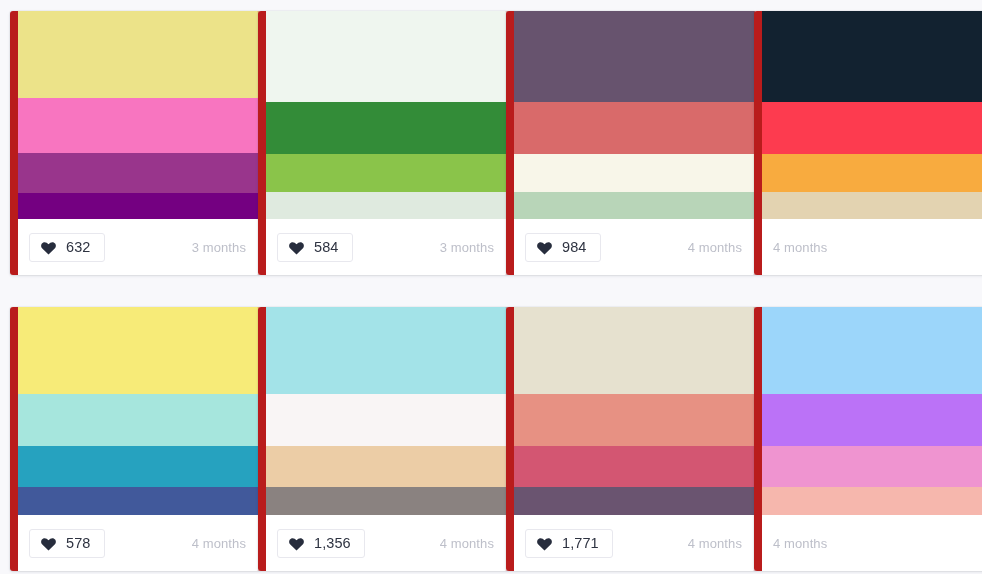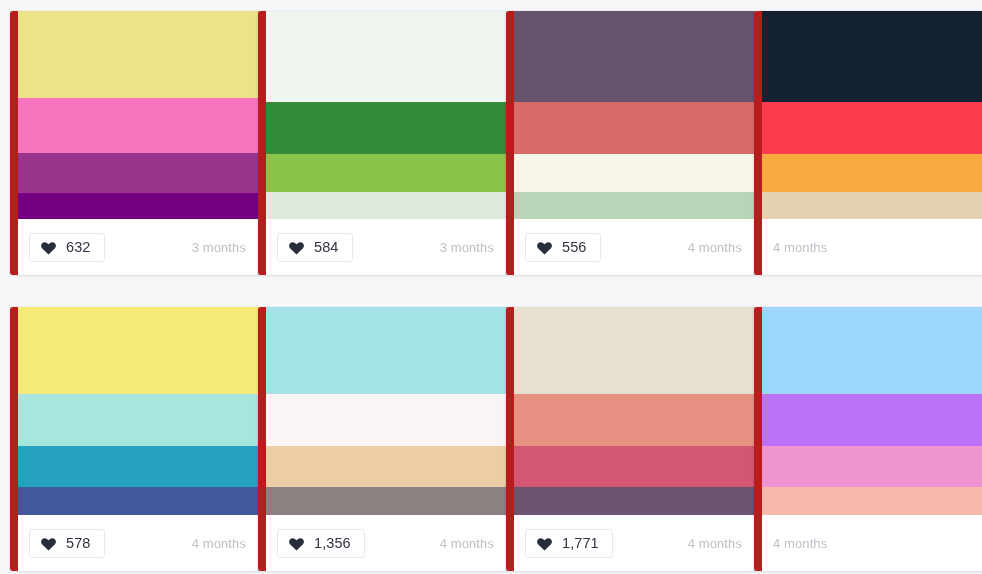--- a/index.html
+++ b/index.html
@@ -148,21 +148,21 @@
           <div class="swatch" style="background: rgb(248, 246, 233); height: 38px;"></div>
           <div class="swatch" style="background: rgb(184, 213, 184); height: 27px;"></div>
         </div>
         <div class="card-footer">
           <div class="like-pill">
             <span class="heart-icon">
               <svg viewBox="0 0 24 22" xmlns="http://www.w3.org/2000/svg" aria-hidden="true" fill="#272d3d" style="width: 100%; height: 100%; display: block;">
                 <path d="M12 21.3 2.9 12.5C1 10.7.6 7.7 2 5.5 3.6 3 7 2.4 9.3 4.2L12 6.4l2.7-2.2c2.3-1.8 5.7-1.2 7.3 1.3 1.4 2.2 1 5.2-.9 7z"></path>
               </svg>
             </span>
-            <span class="like-count">556</span>
+            <span class="like-count">984</span>
           </div>
           <span class="age-label">4 months</span>
         </div>
       </div>
     </div>
     <div>
       <div class="palette-card">
         <div class="swatches">
           <div class="swatch" style="background: rgb(18, 34, 48); height: 91px;"></div>
           <div class="swatch" style="background: rgb(253, 59, 79); height: 52px;"></div>

